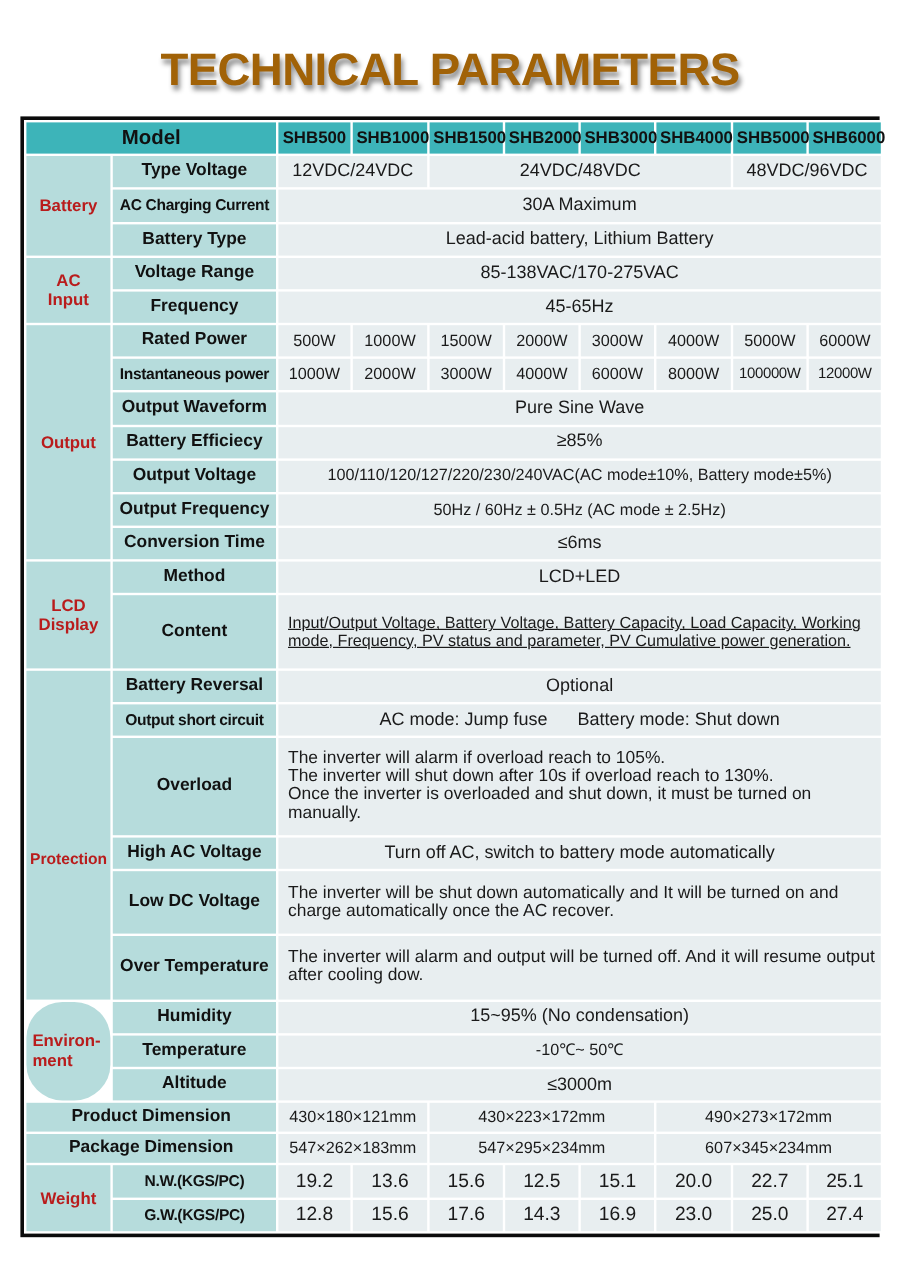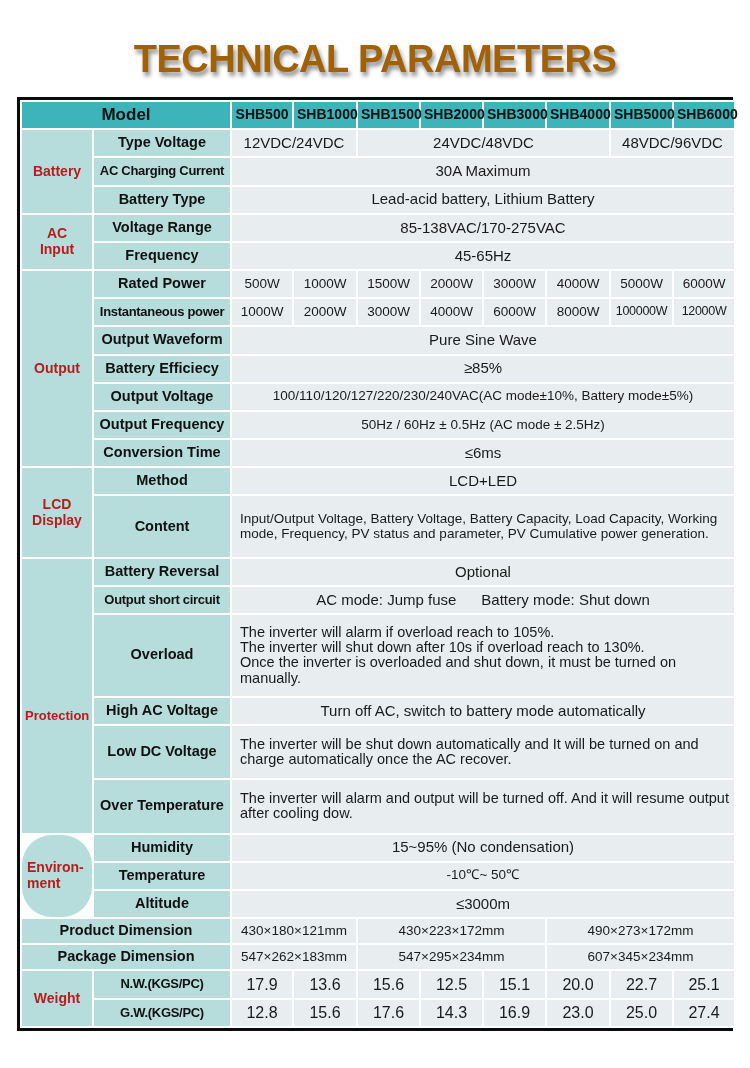--- a/index.html
+++ b/index.html
@@ -24,21 +24,21 @@
     }
     td.hdr { background: #3db4b9; font-weight: bold; font-size: 14px; color: #111; }
     td.hdr.model { font-size: 17px; }
     td.grp { background: #b6dcdc; font-weight: bold; font-size: 14px; color: #b91c1c; }
     td.lbl { background: #b6dcdc; font-weight: bold; font-size: 14.5px; color: #111; }
     td.lbl.cond { font-size: 13px; letter-spacing: -0.3px; }
     td.val { background: #e8eef0; }
     td.val.small { font-size: 13.5px; }
     td.val.tiny { font-size: 12.5px; letter-spacing: -0.3px; }
     td.val.left { text-align: left; padding-left: 8px; font-size: 14.5px; line-height: 1.05; }
-    td.val.left.sm { font-size: 13.5px; }
+    td.val.left.sm { font-size: 13.5px; text-decoration: underline; }
     td.val.num { font-size: 16px; }
   </style>
 </head>
 <body>
 
 <div class="title">TECHNICAL PARAMETERS</div>
 
 <div class="frame">
 <table>
   <colgroup>
@@ -209,21 +209,21 @@
   <tr style="height:24px">
     <td class="lbl" colspan="2">Package Dimension</td>
     <td class="val small" colspan="2">547×262×183mm</td>
     <td class="val small" colspan="3">547×295×234mm</td>
     <td class="val small" colspan="3">607×345×234mm</td>
   </tr>
 
   <tr style="height:26px">
     <td class="grp" rowspan="2">Weight</td>
     <td class="lbl cond">N.W.(KGS/PC)</td>
-    <td class="val num">17.9</td>
+    <td class="val num">19.2</td>
     <td class="val num">13.6</td>
     <td class="val num">15.6</td>
     <td class="val num">12.5</td>
     <td class="val num">15.1</td>
     <td class="val num">20.0</td>
     <td class="val num">22.7</td>
     <td class="val num">25.1</td>
   </tr>
   <tr style="height:26px">
     <td class="lbl cond">G.W.(KGS/PC)</td>

